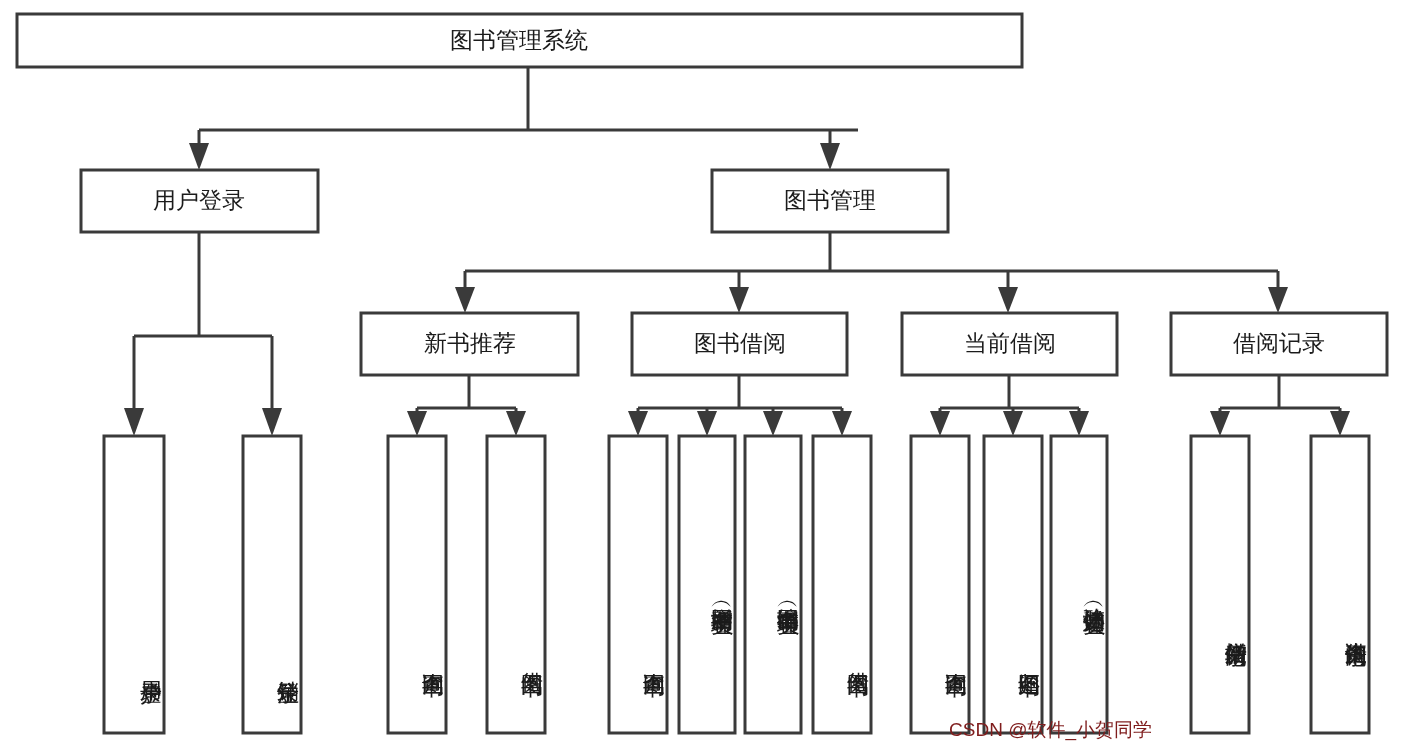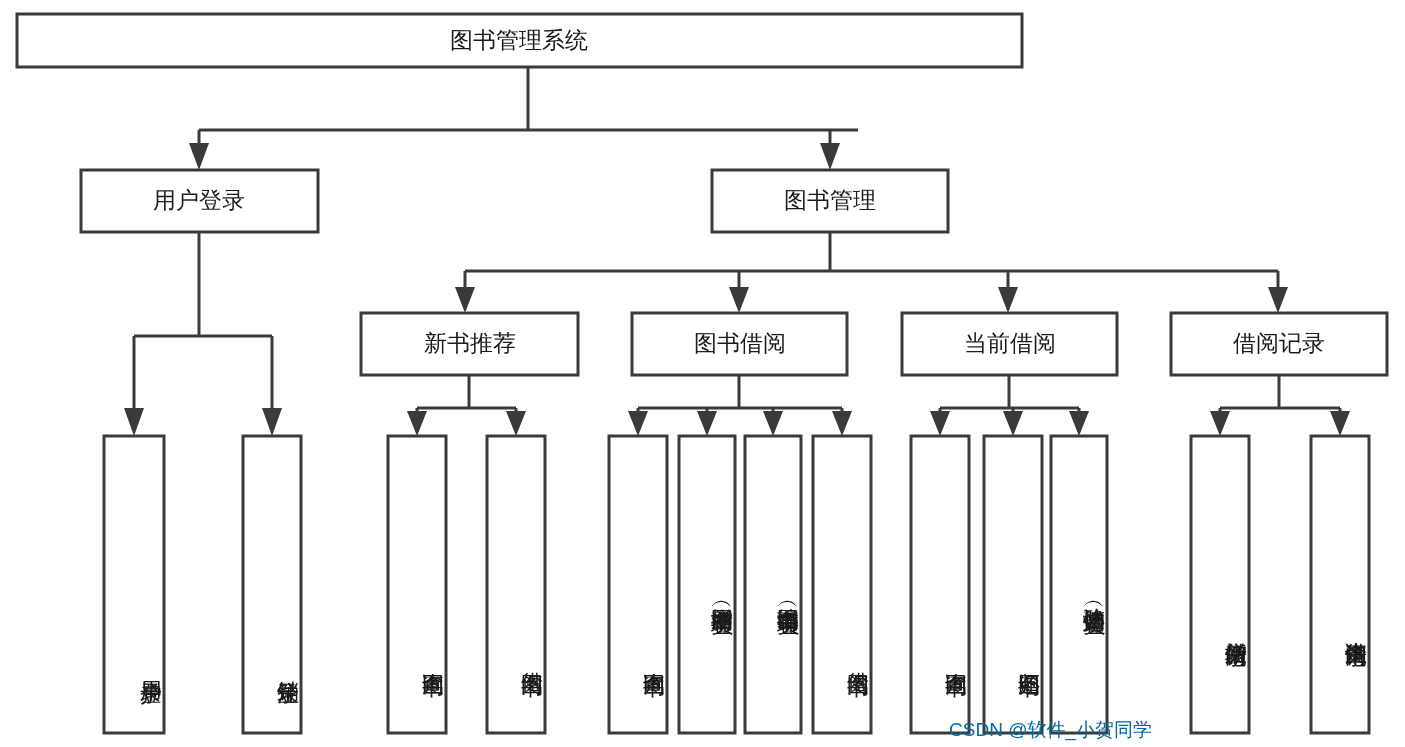--- a/index.html
+++ b/index.html
@@ -63,21 +63,21 @@
     justify-content: center;
     white-space: nowrap;
     pointer-events: none;
   }
   .watermark {
     position: absolute;
     right: 8px;
     bottom: 4px;
     font-family: "Liberation Sans", "DejaVu Sans", sans-serif;
     font-size: 19px;
-    color: #0369a1;
+    color: #7f1d1d;
     white-space: nowrap;
     user-select: none;
   }
 </style>
 </head>
 <body>
 
 <div id="diagram-root">
 
   <svg class="flow" viewBox="0 0 1405 747" xmlns="http://www.w3.org/2000/svg">

